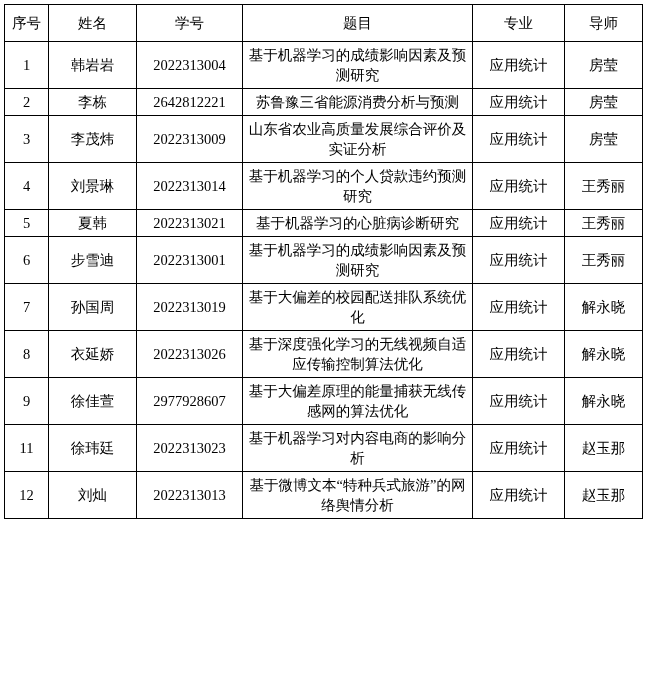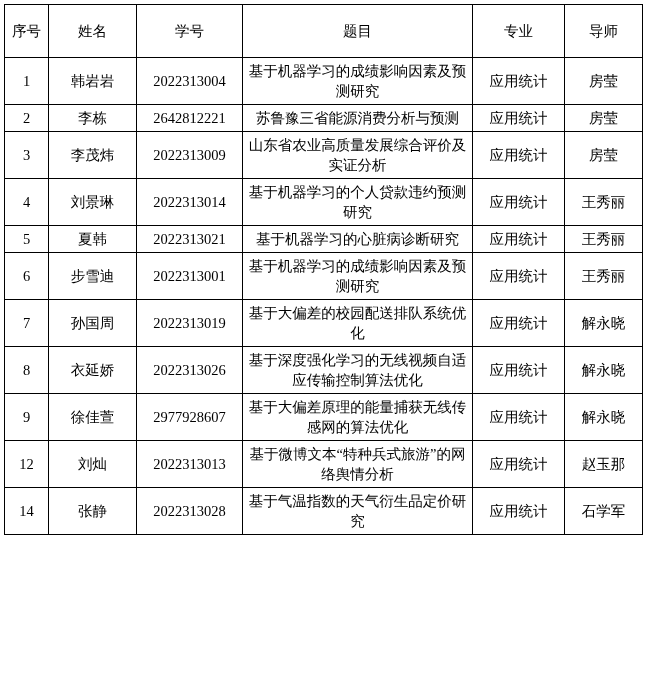--- a/index.html
+++ b/index.html
@@ -31,21 +31,21 @@
     border: 1px solid #000000;
     text-align: center;
     vertical-align: middle;
     font-size: 14.5px;
     line-height: 1.38;
     padding: 3px 2px;
     font-weight: normal;
   }
   table.thesis-table th {
     font-size: 14.5px;
-    padding: 16px 2px;
+    padding: 8px 2px;
   }
   col.c-seq { width: 44px; }
   col.c-name { width: 88px; }
   col.c-id { width: 106px; }
   col.c-title { width: 230px; }
   col.c-major { width: 92px; }
   col.c-advisor { width: 78px; }
 
   td.title-cell {
     padding-left: 6px;
@@ -142,30 +142,30 @@
       </tr>
       <tr>
         <td>9</td>
         <td>徐佳萱</td>
         <td>2977928607</td>
         <td class="title-cell">基于大偏差原理的能量捕获无线传感网的算法优化</td>
         <td>应用统计</td>
         <td>解永晓</td>
       </tr>
       <tr>
+        <td>11</td>
+        <td>徐玮廷</td>
+        <td>2022313023</td>
+        <td class="title-cell">基于机器学习对内容电商的影响分析</td>
+        <td>应用统计</td>
+        <td>赵玉那</td>
+      </tr>
+      <tr>
         <td>12</td>
         <td>刘灿</td>
         <td>2022313013</td>
         <td class="title-cell">基于微博文本“特种兵式旅游”的网络舆情分析</td>
         <td>应用统计</td>
         <td>赵玉那</td>
       </tr>
-      <tr>
-        <td>14</td>
-        <td>张静</td>
-        <td>2022313028</td>
-        <td class="title-cell">基于气温指数的天气衍生品定价研究</td>
-        <td>应用统计</td>
-        <td>石学军</td>
-      </tr>
     </tbody>
   </table>
 </div>
 
 </body></html>

